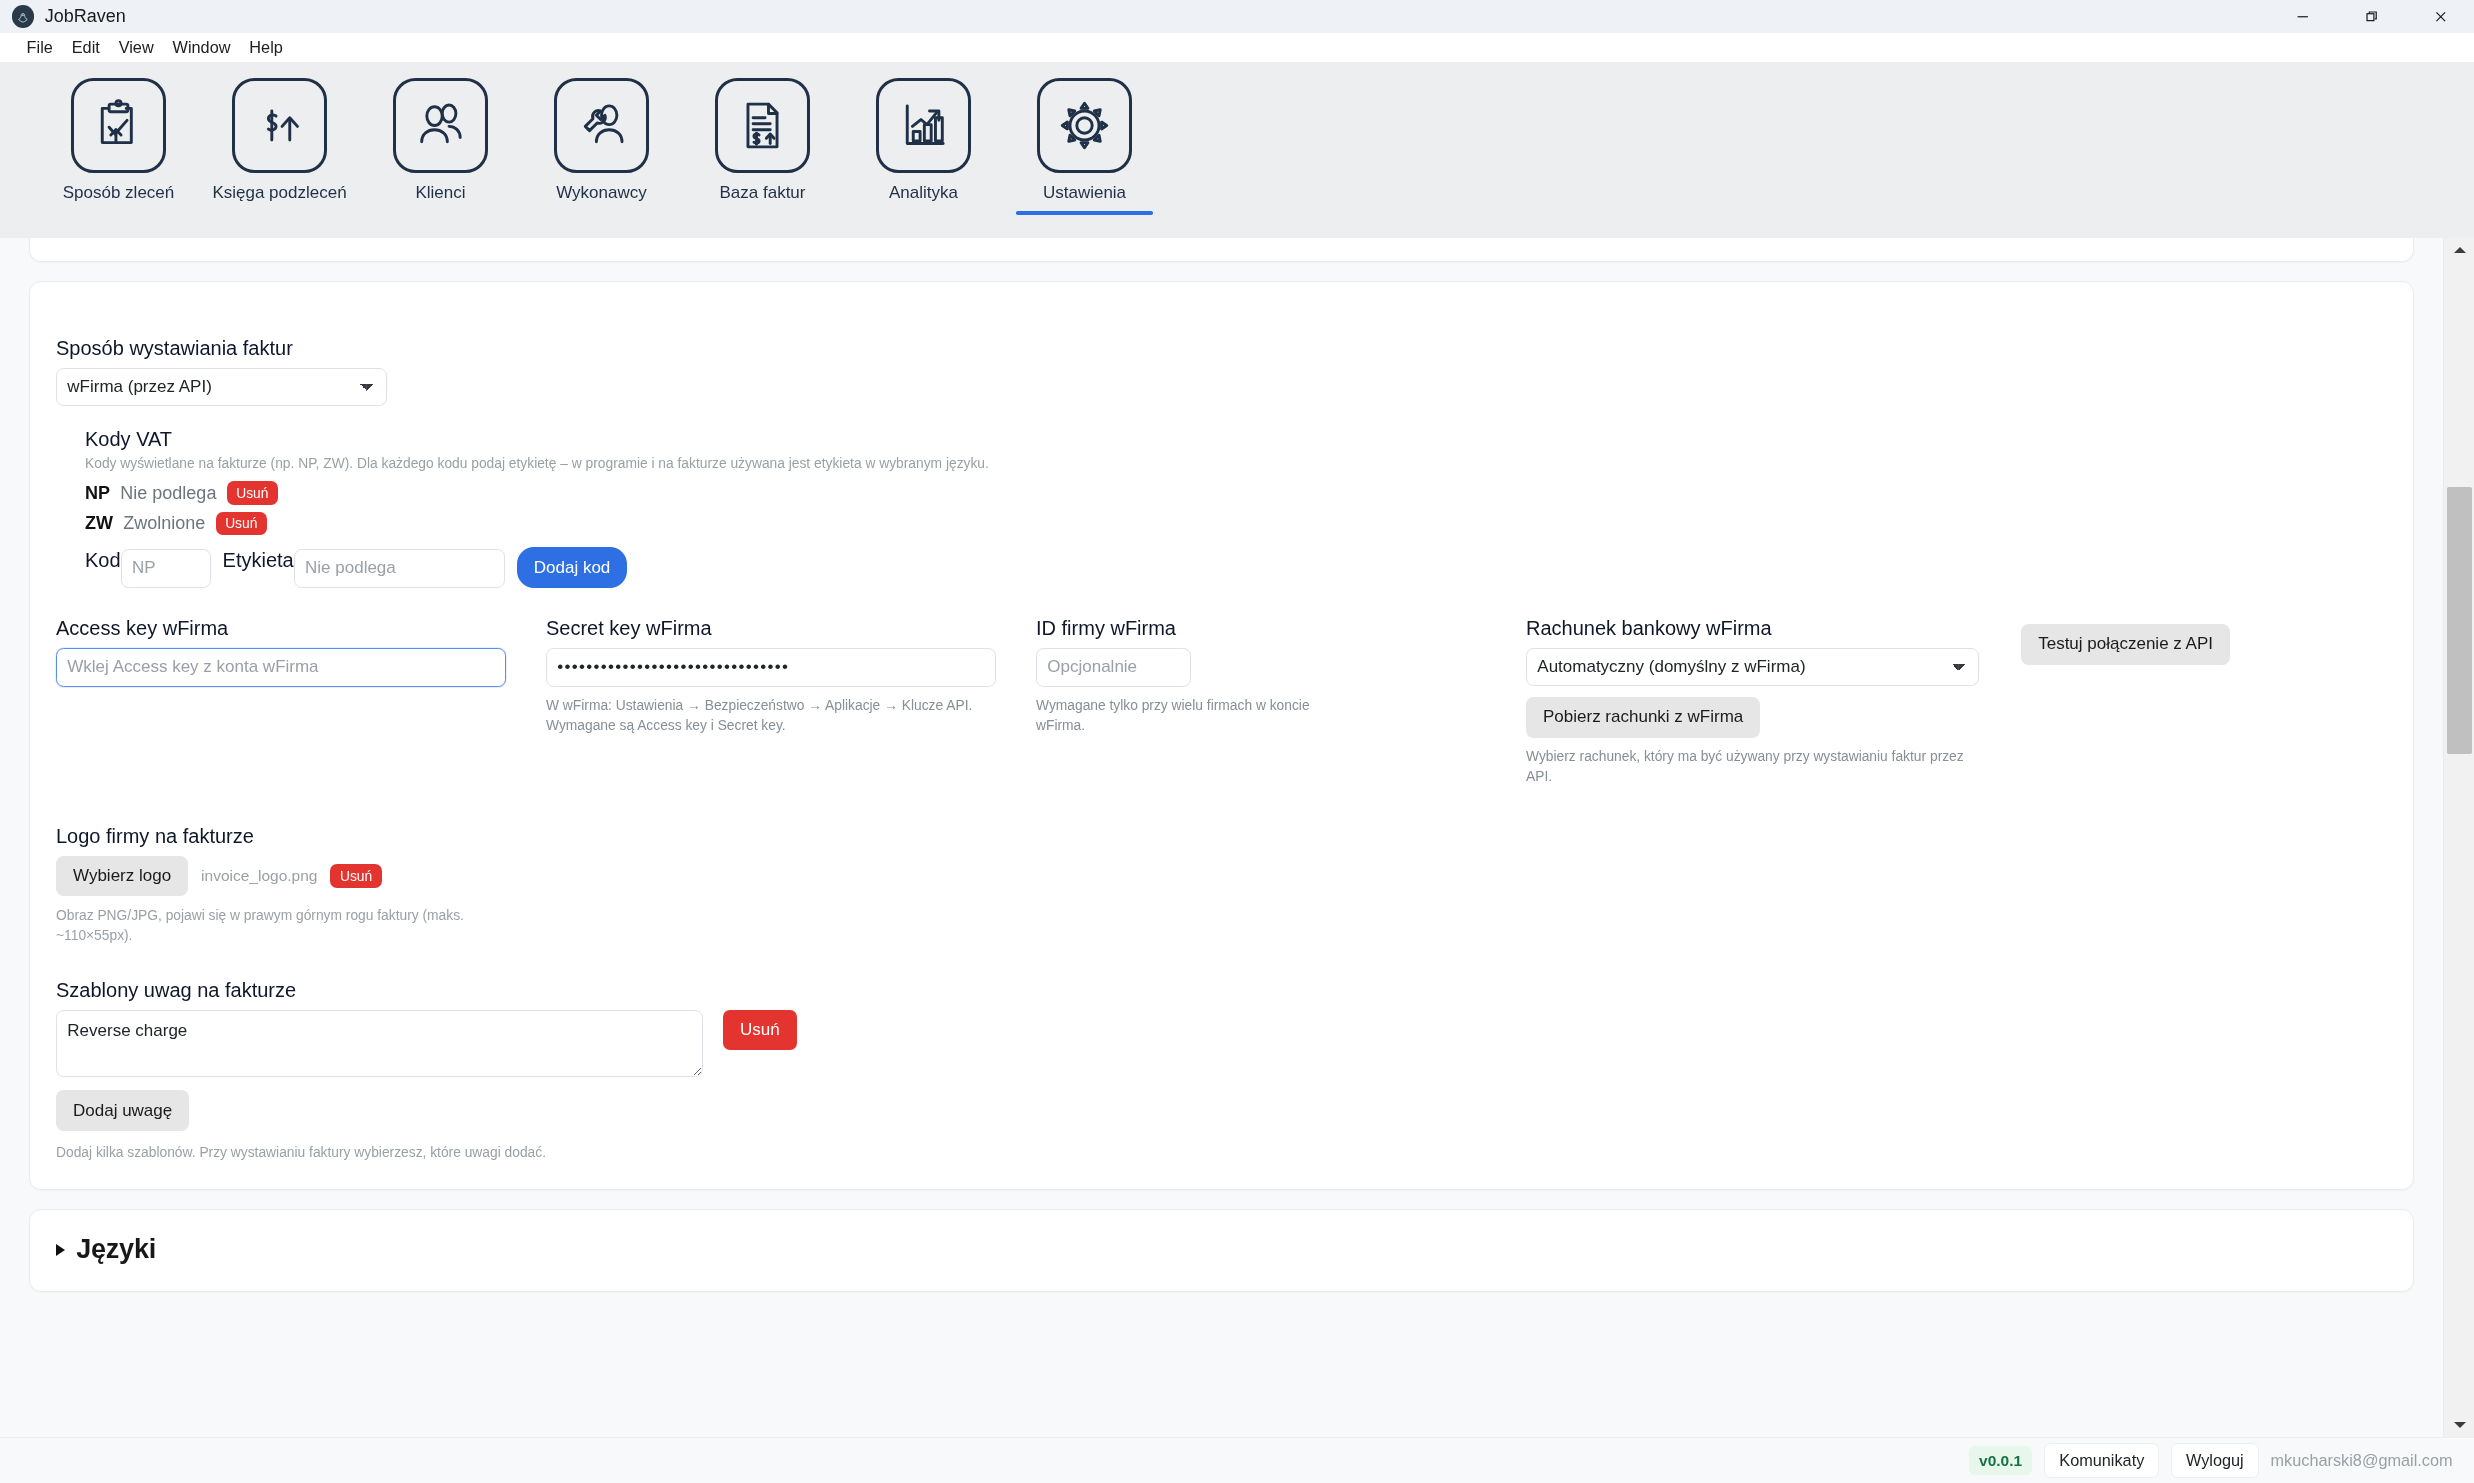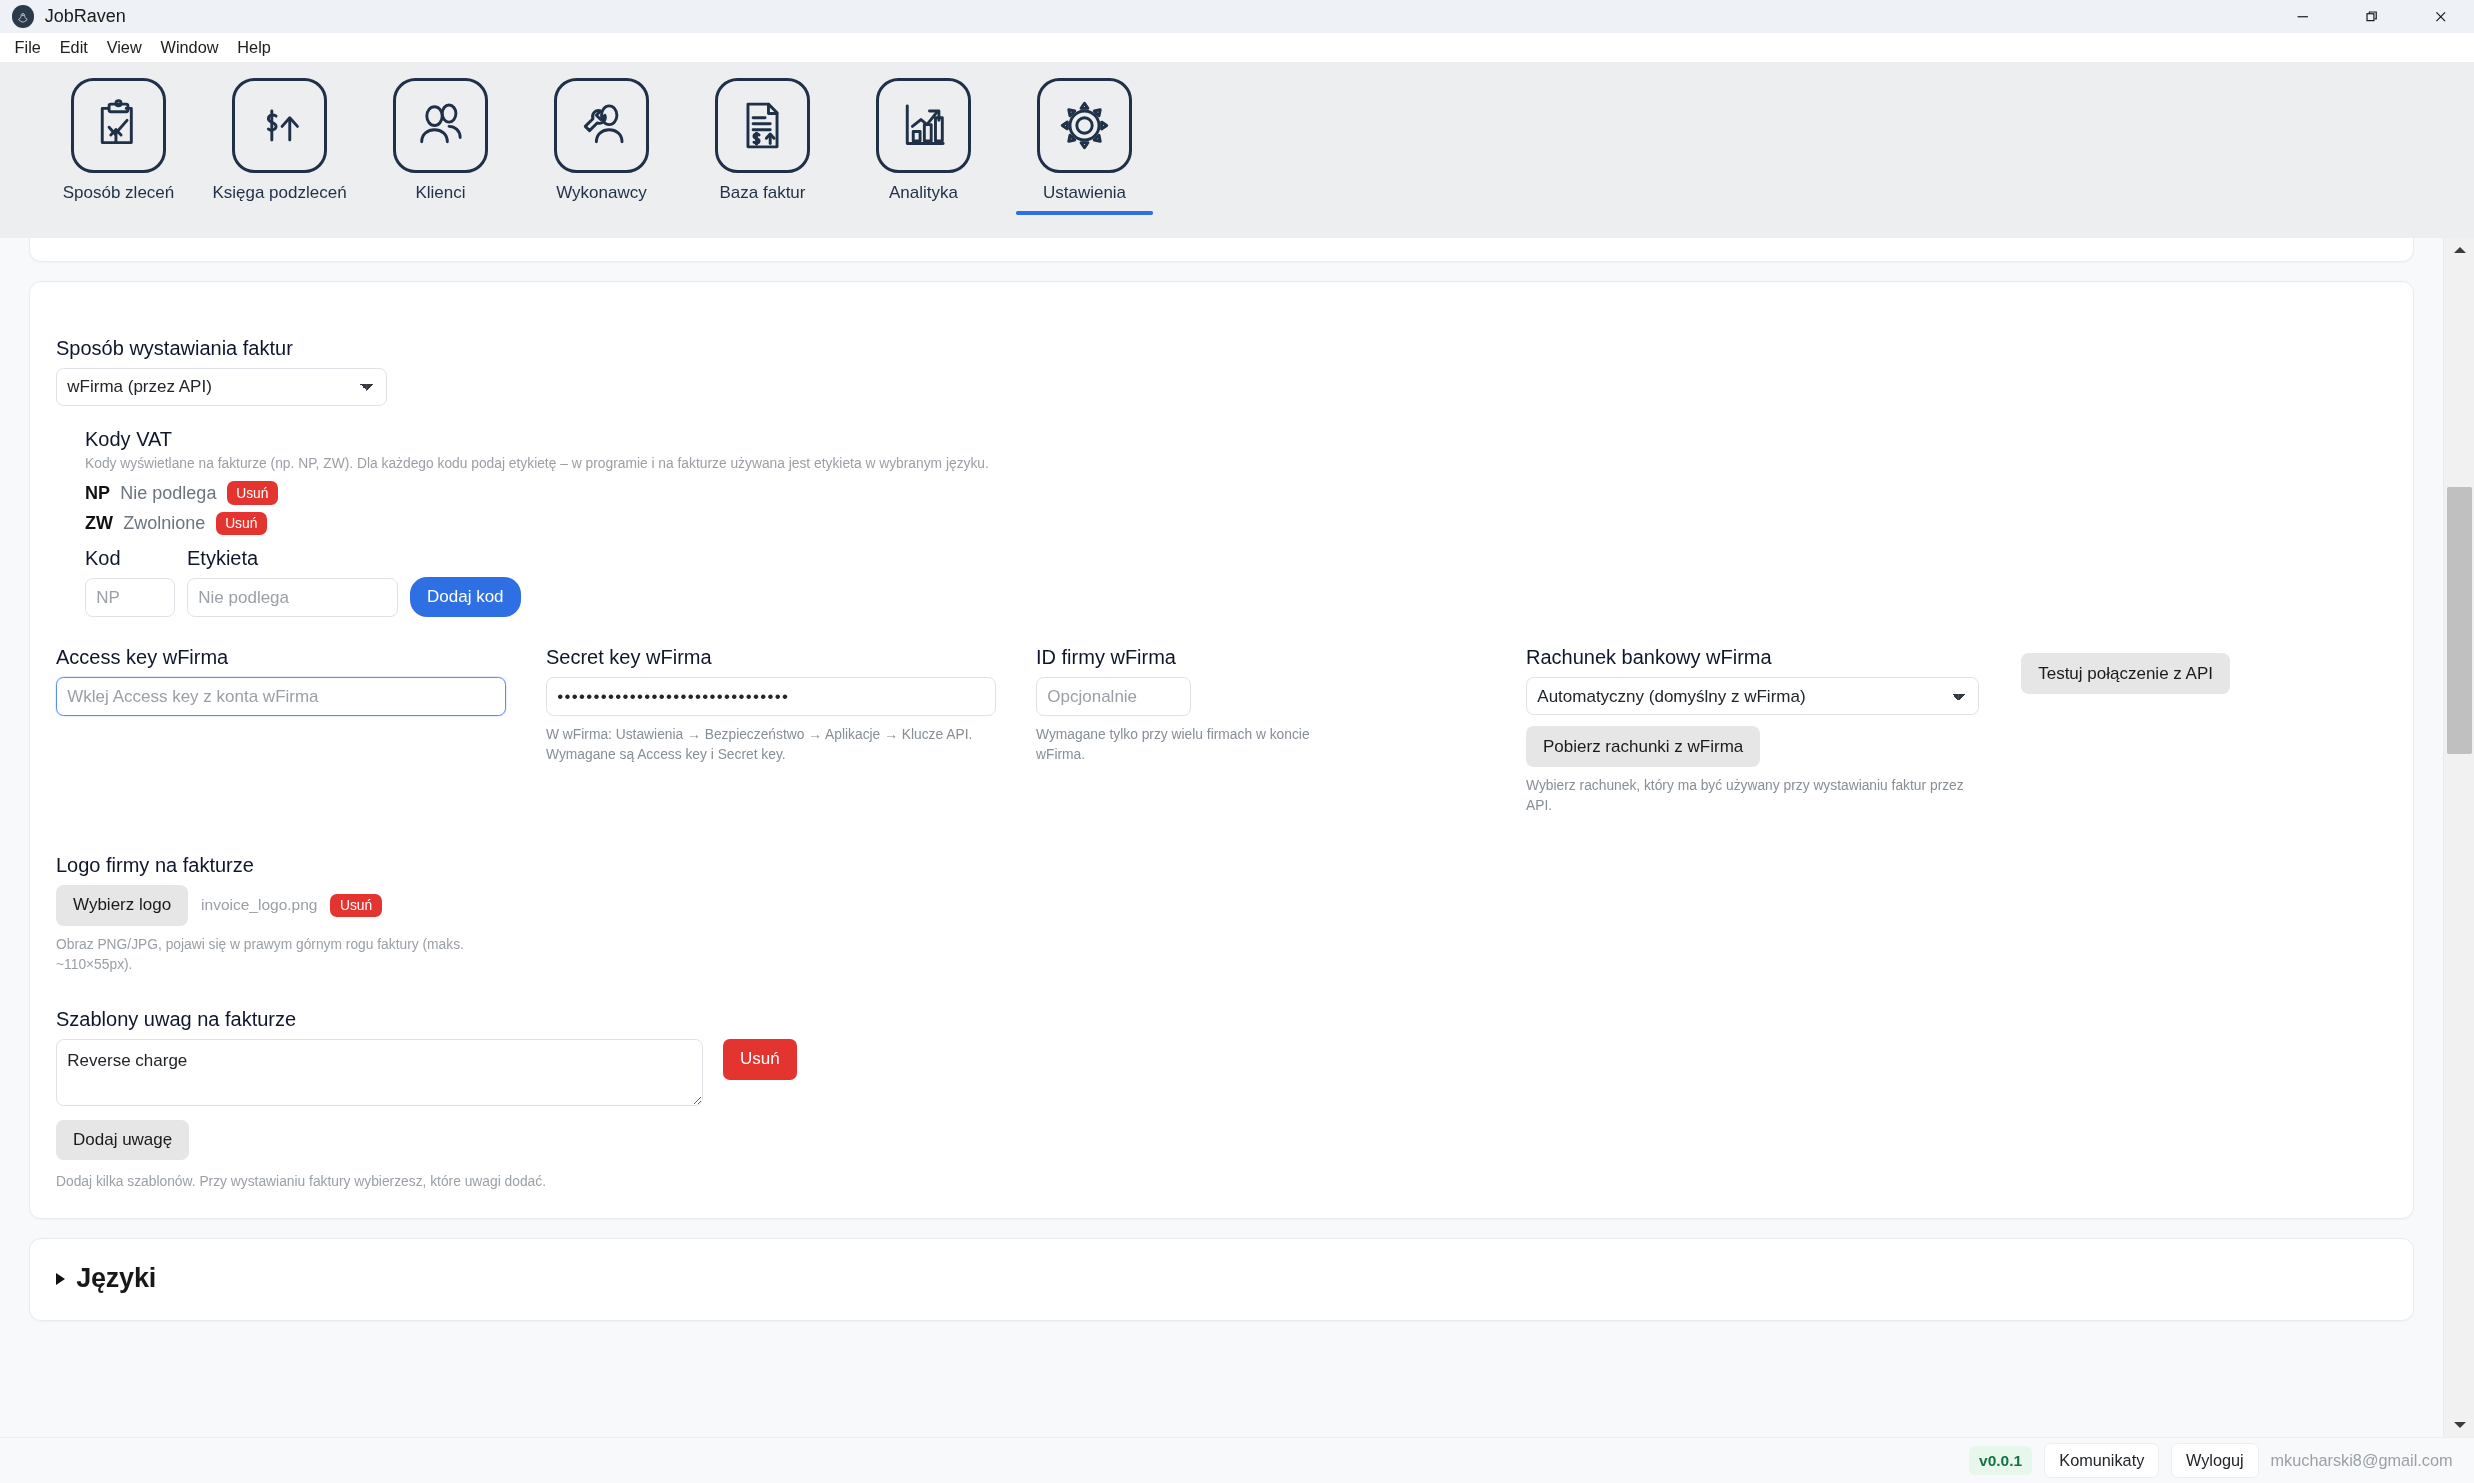--- a/index.html
+++ b/index.html
@@ -38,21 +38,21 @@
   .winbtn {
     width: 69px; height: 33px;
     display: flex; align-items: center; justify-content: center;
     color: #1a1a1a;
   }
 
   
   .menubar {
     height: 29px; background: #ffffff;
     display: flex; align-items: center;
-    padding-left: 6px; gap: 1.7px;
+    padding-left: 18px; gap: 1.7px;
     border-bottom: 0.9px solid #ffffff;
   }
   .menuitem {
     font-size: 16.3px; color: #202020;
     padding: 3.4px 8.6px; border-radius: 2.6px;
   }
 
   
   .toolbar-wrap {
     background: #eceef0;
@@ -185,21 +185,21 @@
   .btn.danger.sm { font-size: 13.8px; padding: 4.3px 9.5px; }
 
   .vat-row {
     display: flex; align-items: center; gap: 10.3px;
     margin-top: 6.9px;
   }
   .vat-code { font-size: 18px; font-weight: bold; color: #111; }
   .vat-label { font-size: 18px; color: #6c757d; }
 
   .codes-row { display: flex; align-items: flex-end; gap: 12px; }
-  .col { display: flex; flex-direction: column; }
+  .col { display: flex; flex-direction: row; }
 
   .api-grid {
     display: flex; gap: 0px; margin-top: 29px;
   }
   .api-col { }
   .api-col.c1 { width: 490px; }
   .api-col.c2 { width: 490px; }
   .api-col.c3 { width: 490px; }
   .api-col.c4 { width: 490px; }
 

